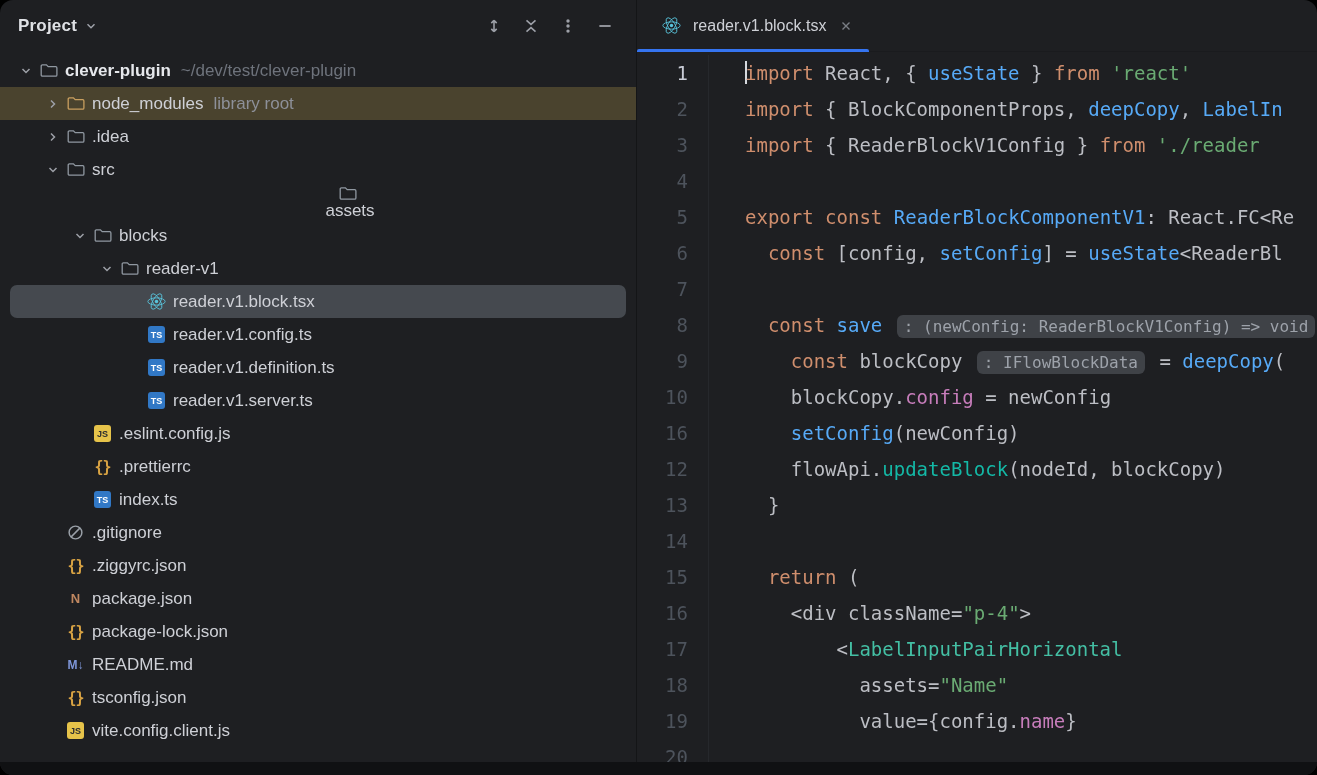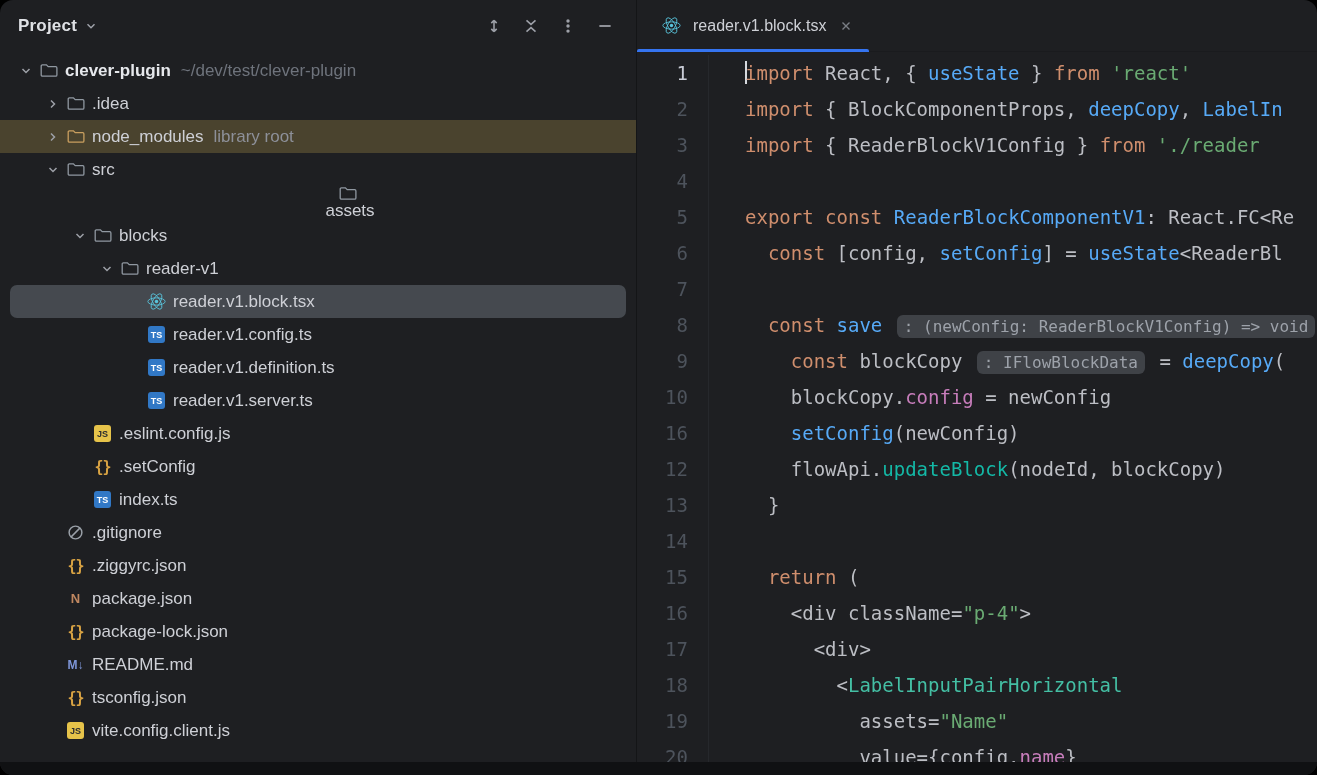--- a/index.html
+++ b/index.html
@@ -123,46 +123,46 @@
               </svg>
             </span>
             <span class="ticon">
               <svg width="18" height="15" viewBox="0 0 18 15">
                 <path d="M1.2 3.1c0-.7.5-1.2 1.2-1.2h4l1.8 1.8h7.5c.7 0 1.2.5 1.2 1.2v7c0 .7-.5 1.2-1.2 1.2H2.4c-.7 0-1.2-.5-1.2-1.2z" fill="none" stroke="#9098a1" stroke-width="1.3"></path>
               </svg>
             </span>
             <span class="tlabel bold">clever-plugin</span>
             <span class="tsub">~/dev/test/clever-plugin</span>
           </div>
-          <div class="row" style="padding-left: 33px;">
-            <span class="chev">
-              <svg width="16" height="16" viewBox="0 0 16 16">
-                <path d="M6 4.5 9.5 8 6 11.5" fill="none" stroke="#9da0a8" stroke-width="1.5"></path>
-              </svg>
-            </span>
-            <span class="ticon">
-              <svg width="18" height="15" viewBox="0 0 18 15">
-                <path d="M1.2 3.1c0-.7.5-1.2 1.2-1.2h4l1.8 1.8h7.5c.7 0 1.2.5 1.2 1.2v7c0 .7-.5 1.2-1.2 1.2H2.4c-.7 0-1.2-.5-1.2-1.2z" fill="none" stroke="#9098a1" stroke-width="1.3"></path>
-              </svg>
-            </span>
-            <span class="tlabel">.idea</span>
-          </div>
           <div class="row library" style="padding-left: 43px;">
             <span class="chev">
               <svg width="16" height="16" viewBox="0 0 16 16">
                 <path d="M6 4.5 9.5 8 6 11.5" fill="none" stroke="#9da0a8" stroke-width="1.5"></path>
               </svg>
             </span>
             <span class="ticon">
               <svg width="18" height="15" viewBox="0 0 18 15">
                 <path d="M1.2 3.1c0-.7.5-1.2 1.2-1.2h4l1.8 1.8h7.5c.7 0 1.2.5 1.2 1.2v7c0 .7-.5 1.2-1.2 1.2H2.4c-.7 0-1.2-.5-1.2-1.2z" fill="none" stroke="#c99f5f" stroke-width="1.3"></path>
               </svg>
             </span>
             <span class="tlabel">node_modules</span>
             <span class="tsub libsub">library root</span>
+          </div>
+          <div class="row" style="padding-left: 33px;">
+            <span class="chev">
+              <svg width="16" height="16" viewBox="0 0 16 16">
+                <path d="M6 4.5 9.5 8 6 11.5" fill="none" stroke="#9da0a8" stroke-width="1.5"></path>
+              </svg>
+            </span>
+            <span class="ticon">
+              <svg width="18" height="15" viewBox="0 0 18 15">
+                <path d="M1.2 3.1c0-.7.5-1.2 1.2-1.2h4l1.8 1.8h7.5c.7 0 1.2.5 1.2 1.2v7c0 .7-.5 1.2-1.2 1.2H2.4c-.7 0-1.2-.5-1.2-1.2z" fill="none" stroke="#9098a1" stroke-width="1.3"></path>
+              </svg>
+            </span>
+            <span class="tlabel">.idea</span>
           </div>
           <div class="row" style="padding-left: 33px;">
             <span class="chev">
               <svg width="16" height="16" viewBox="0 0 16 16">
                 <path d="M4.5 6l3.5 3.5L11.5 6" fill="none" stroke="#9da0a8" stroke-width="1.5"></path>
               </svg>
             </span>
             <span class="ticon">
               <svg width="18" height="15" viewBox="0 0 18 15">
                 <path d="M1.2 3.1c0-.7.5-1.2 1.2-1.2h4l1.8 1.8h7.5c.7 0 1.2.5 1.2 1.2v7c0 .7-.5 1.2-1.2 1.2H2.4c-.7 0-1.2-.5-1.2-1.2z" fill="none" stroke="#9098a1" stroke-width="1.3"></path>
@@ -245,21 +245,21 @@
             <span class="ticon">
               <span class="sq js">JS</span>
             </span>
             <span class="tlabel">.eslint.config.js</span>
           </div>
           <div class="row" style="padding-left: 60px;">
             <span class="chev"></span>
             <span class="ticon">
               <span class="braces">{}</span>
             </span>
-            <span class="tlabel">.setConfig</span>
+            <span class="tlabel">.prettierrc</span>
           </div>
           <div class="row" style="padding-left: 60px;">
             <span class="chev"></span>
             <span class="ticon">
               <span class="sq ts">TS</span>
             </span>
             <span class="tlabel">index.ts</span>
           </div>
           <div class="row" style="padding-left: 33px;">
             <span class="chev"></span>
@@ -372,21 +372,20 @@
             <div class="code-line"></div>
             <div class="code-line"><span style="color: rgb(188, 190, 196);">  </span><span style="color: rgb(207, 142, 109);">const</span><span style="color: rgb(188, 190, 196);"> </span><span style="color: rgb(87, 170, 247);">save</span><span style="color: rgb(188, 190, 196);"> </span><span class="hint" style="background: rgb(63, 66, 71); color: rgb(157, 162, 170);">: (newConfig: ReaderBlockV1Config) =&gt; void</span></div>
             <div class="code-line"><span style="color: rgb(188, 190, 196);">    </span><span style="color: rgb(207, 142, 109);">const</span><span style="color: rgb(188, 190, 196);"> </span><span style="color: rgb(188, 190, 196);">blockCopy</span><span style="color: rgb(188, 190, 196);"> </span><span class="hint" style="background: rgb(63, 66, 71); color: rgb(157, 162, 170);">: IFlowBlockData</span><span style="color: rgb(188, 190, 196);"> = </span><span style="color: rgb(87, 170, 247);">deepCopy</span><span style="color: rgb(188, 190, 196);">(</span></div>
             <div class="code-line"><span style="color: rgb(188, 190, 196);">    blockCopy.</span><span style="color: rgb(199, 125, 187);">config</span><span style="color: rgb(188, 190, 196);"> = newConfig</span></div>
             <div class="code-line"><span style="color: rgb(188, 190, 196);">    </span><span style="color: rgb(87, 170, 247);">setConfig</span><span style="color: rgb(188, 190, 196);">(newConfig)</span></div>
             <div class="code-line"><span style="color: rgb(188, 190, 196);">    flowApi.</span><span style="color: #14b8a6;">updateBlock</span><span style="color: rgb(188, 190, 196);">(nodeId, blockCopy)</span></div>
             <div class="code-line"><span style="color: rgb(188, 190, 196);">  }</span></div>
             <div class="code-line"></div>
             <div class="code-line"><span style="color: rgb(188, 190, 196);">  </span><span style="color: rgb(207, 142, 109);">return</span><span style="color: rgb(188, 190, 196);"> (</span></div>
             <div class="code-line"><span style="color: rgb(188, 190, 196);">    &lt;</span><span style="color: rgb(188, 190, 196);">div</span><span style="color: rgb(188, 190, 196);"> </span><span style="color: rgb(188, 190, 196);">className</span><span style="color: rgb(188, 190, 196);">=</span><span style="color: rgb(106, 171, 115);">"p-4"</span><span style="color: rgb(188, 190, 196);">&gt;</span></div>
-            <div class="code-line"><span style="color: rgb(188, 190, 196);">      &lt;</span><span style="color: rgb(188, 190, 196);">div</span><span style="color: rgb(188, 190, 196);">&gt;</span></div>
             <div class="code-line"><span style="color: rgb(188, 190, 196);">        &lt;</span><span style="color: rgb(68, 191, 164);">LabelInputPairHorizontal</span></div>
             <div class="code-line"><span style="color: rgb(188, 190, 196);">          </span><span style="color: rgb(188, 190, 196);">assets</span><span style="color: rgb(188, 190, 196);">=</span><span style="color: rgb(106, 171, 115);">"Name"</span></div>
             <div class="code-line"><span style="color: rgb(188, 190, 196);">          </span><span style="color: rgb(188, 190, 196);">value</span><span style="color: rgb(188, 190, 196);">={config.</span><span style="color: rgb(199, 125, 187);">name</span><span style="color: rgb(188, 190, 196);">}</span></div>
           </div>
       </div>
     </div>
 
   </div>
   <div class="bottom-strip"></div>
 </div>

